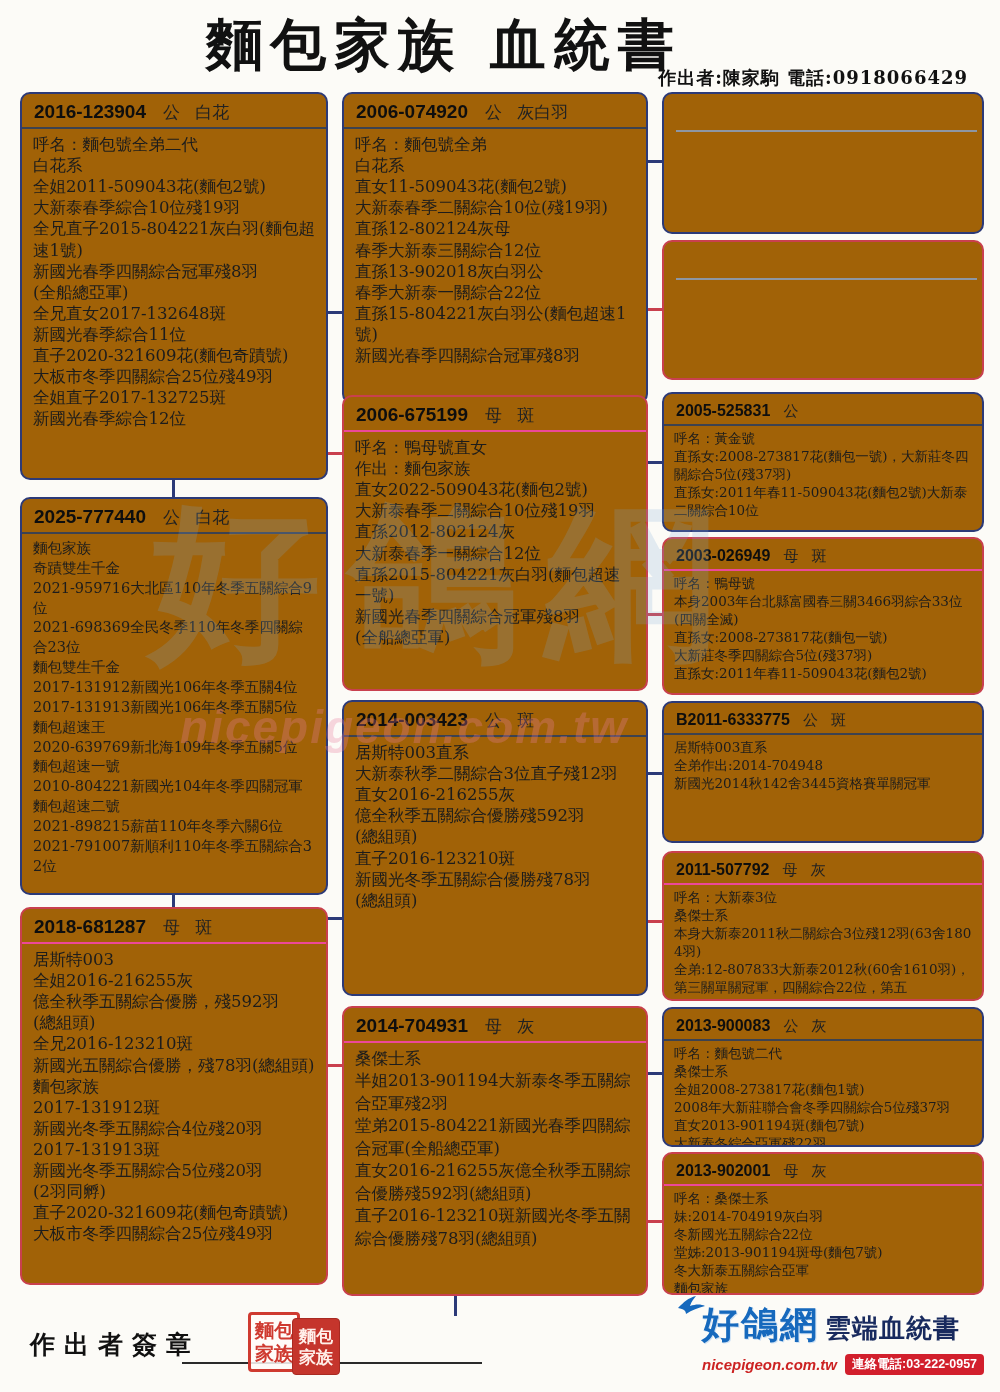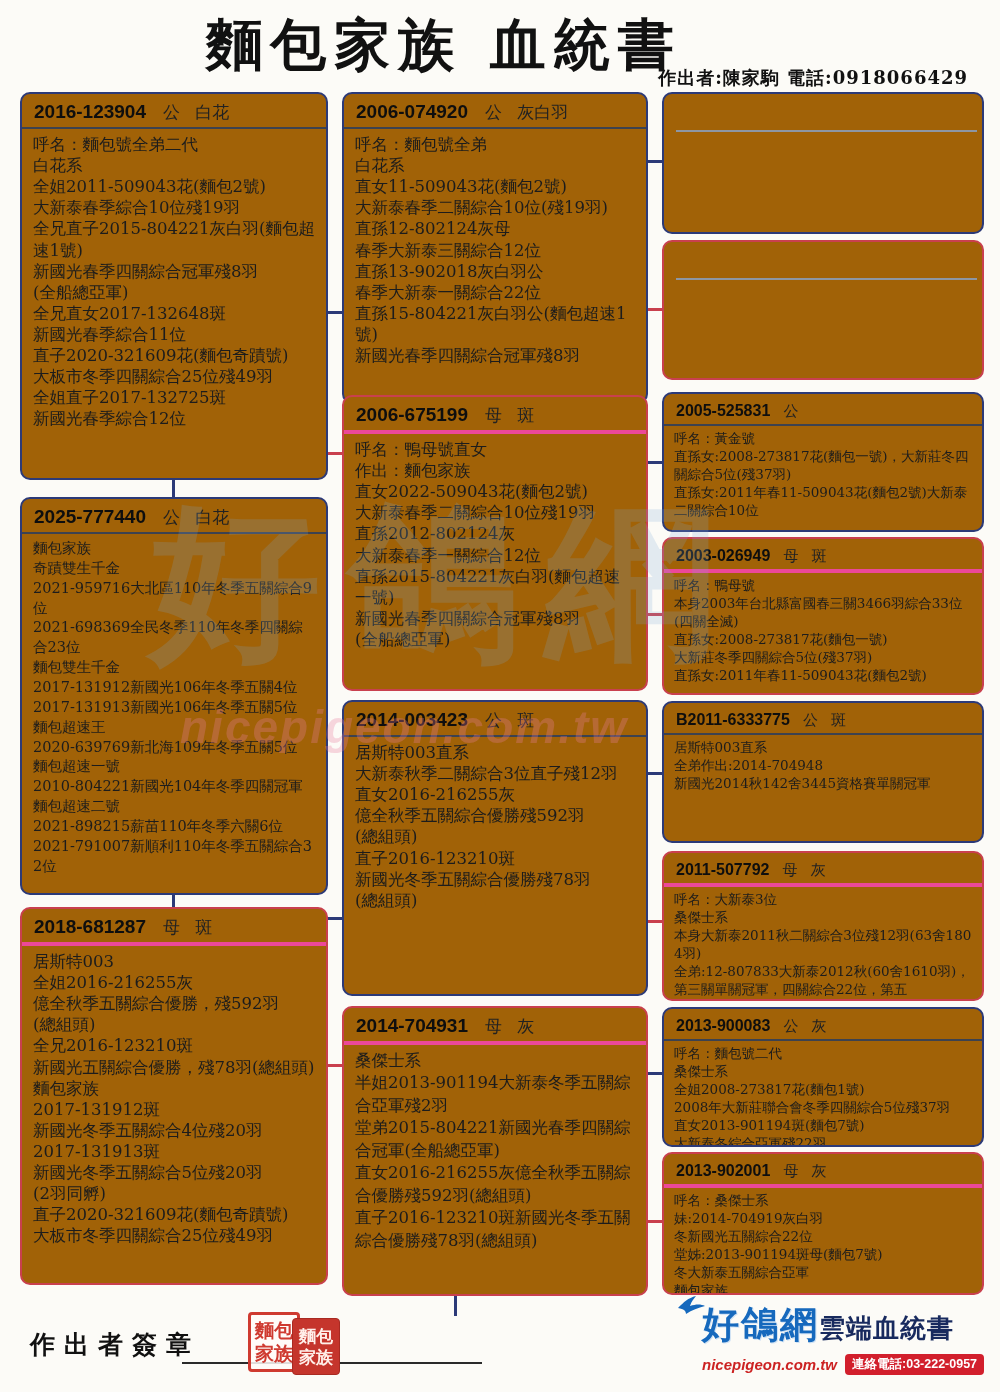--- a/index.html
+++ b/index.html
@@ -20,21 +20,21 @@
   .pbox{
     position:absolute;background:#a16207;border-radius:10px;
     box-sizing:border-box;overflow:hidden;z-index:2;
   }
   .pbox.male{border:2.5px solid #2c3a78;}
   .pbox.female{border:2.5px solid #c9404e;}
   .pbox-header{
     padding:7px 12px 3px 12px;white-space:nowrap;
   }
   .male .pbox-header{border-bottom:2px solid #3c4250;}
-  .female .pbox-header{border-bottom:4px solid #ec4899;}
+  .female .pbox-header{border-bottom:2px solid #ec4899;}
   .ring{font-family:"Liberation Sans",sans-serif;font-weight:700;font-size:19px;color:#0e0e0e;}
   .sex{font-size:17px;margin-left:12px;color:#222;}
   .feather{font-size:17px;margin-left:10px;color:#222;}
   .pbox-body{padding:5px 11px 4px 11px;font-size:16.5px;line-height:1.28;color:#1c1c1c;}
   .bline{word-break:break-all;}
   .pbox.small .ring{font-size:16px;}
   .pbox.small .sex,.pbox.small .feather{font-size:15px;margin-left:8px;}
   .pbox.small .pbox-body{font-size:13.5px;line-height:1.33;padding:4px 10px;}
   .pbox.dense .pbox-body{font-size:14.5px;line-height:1.37;}
   .pbox.roomy .pbox-body{line-height:1.36;}
@@ -73,21 +73,21 @@
     left:292px;top:1318px;width:48px;height:57px;background:#c5352c;
     color:#fff0ea;font-size:17px;line-height:21px;padding:2px;z-index:6;
     border:1px solid #a82a22;
   }
   .logo-wrap{position:absolute;right:28px;top:1300px;width:270px;z-index:5;}
   .logo-row1{display:flex;align-items:baseline;white-space:nowrap;}
   .brand{
     font-size:37px;font-weight:700;color:#1669bd;letter-spacing:2px;
     font-family:"DejaVu Serif",serif;text-shadow:1px 1px 0 #cfe2f4;
   }
-  .brand-suffix{font-size:26px;font-weight:700;color:#182a5e;letter-spacing:1px;}
+  .brand-suffix{font-size:26px;font-weight:700;color:#182a5e;margin-left:6px;letter-spacing:1px;}
   .logo-row2{display:flex;align-items:center;margin-top:4px;}
   .logo-url{
     font-family:"Liberation Sans",sans-serif;font-style:italic;font-weight:700;
     font-size:15px;color:#cc2222;
   }
   .phone-bar{
     margin-left:8px;background:#d21f2c;color:#fff;border-radius:4px;
     font-family:"Liberation Sans",sans-serif;font-weight:700;font-size:12.5px;
     padding:2px 7px;white-space:nowrap;
   }

